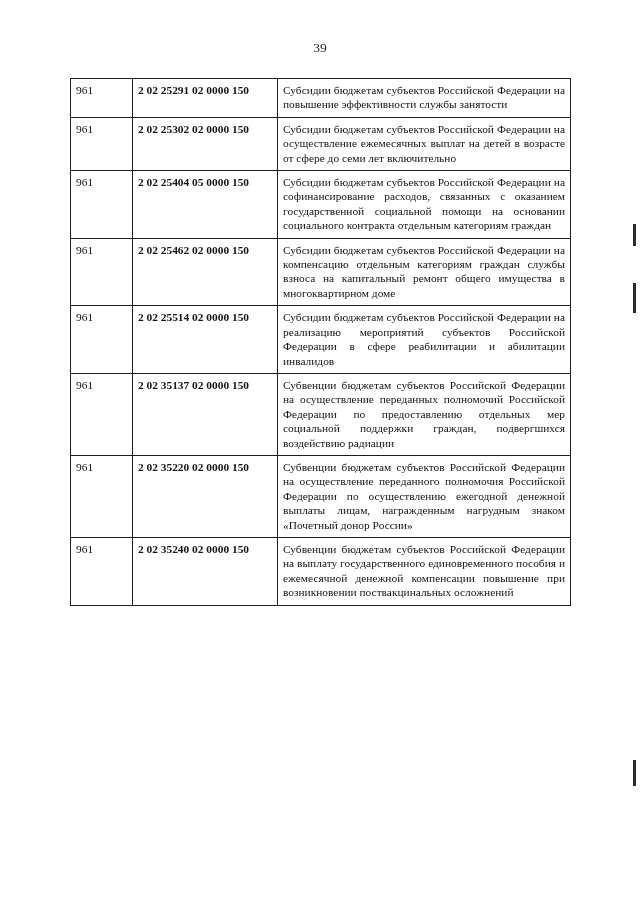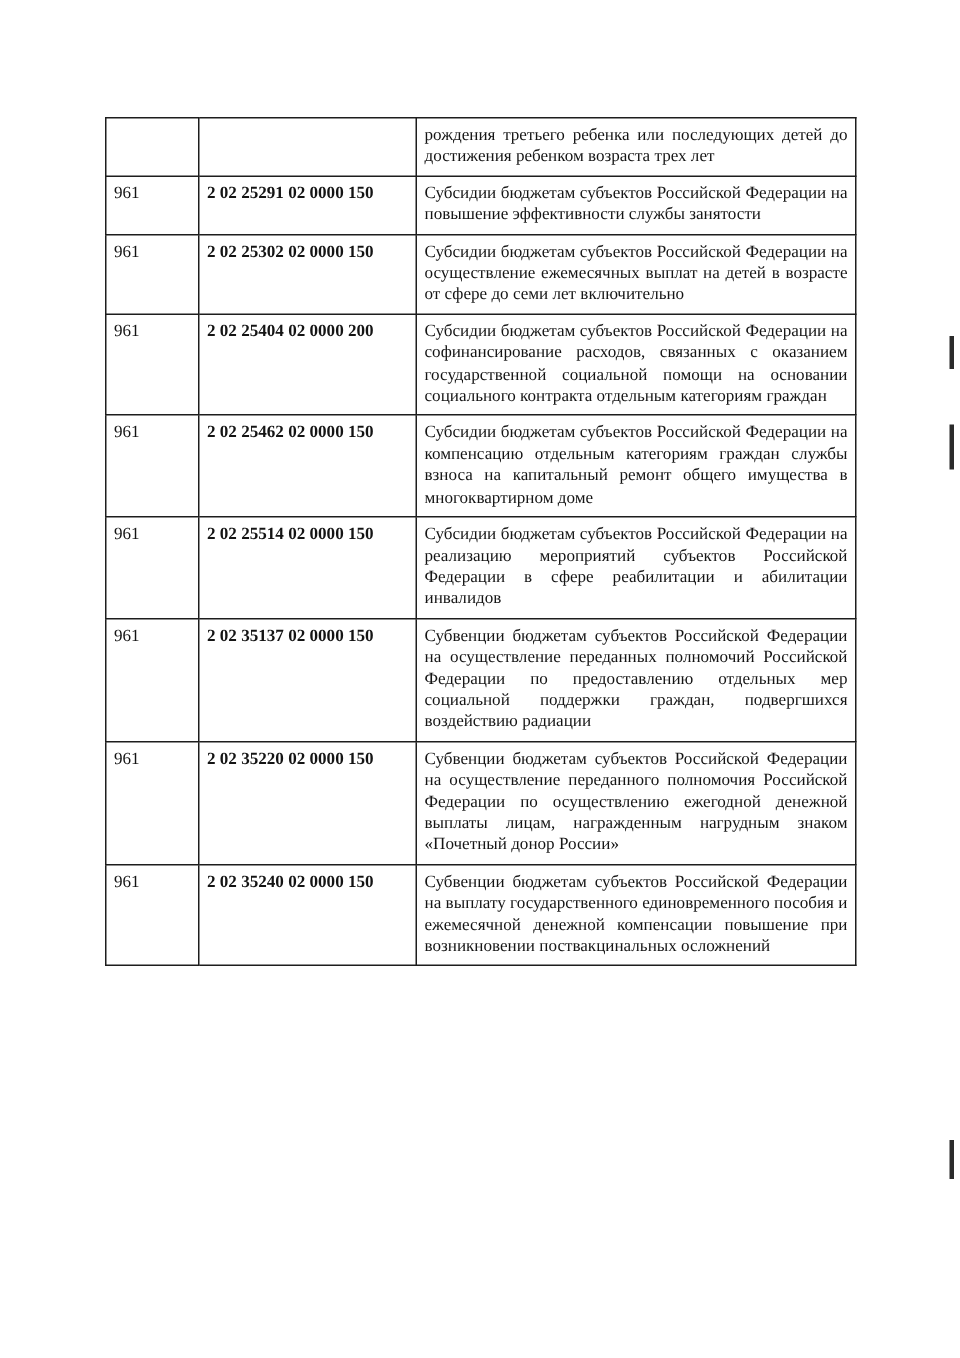--- a/index.html
+++ b/index.html
@@ -84,47 +84,43 @@
   }
   .mk1 { top: 224px; right: 4px; height: 22px; }
   .mk2 { top: 283px; right: 4px; height: 30px; }
   .mk3 { top: 760px; right: 4px; height: 26px; }
 </style>
 </head>
 <body>
 
 <div class="page">
 
+  <div class="page-number">39</div>
 
   <div class="table-wrap">
     <table class="reg-table">
       <colgroup>
         <col class="c-admin">
         <col class="c-code">
         <col class="c-name">
       </colgroup>
       <tbody>
-        <tr>
-          <td class="admin"></td>
-          <td class="code"></td>
-          <td class="name cont">рождения третьего ребенка или последующих детей до достижения ребенком возраста трех лет</td>
-        </tr>
         <tr>
           <td class="admin">961</td>
           <td class="code">2 02 25291 02 0000 150</td>
           <td class="name">Субсидии бюджетам субъектов Российской Федерации на повышение эффективности службы занятости</td>
         </tr>
         <tr>
           <td class="admin">961</td>
           <td class="code">2 02 25302 02 0000 150</td>
           <td class="name">Субсидии бюджетам субъектов Российской Федерации на осуществление ежемесячных выплат на детей в возрасте от сфере до семи лет включительно</td>
         </tr>
         <tr>
           <td class="admin">961</td>
-          <td class="code">2 02 25404 02 0000 200</td>
+          <td class="code">2 02 25404 05 0000 150</td>
           <td class="name">Субсидии бюджетам субъектов Российской Федерации на софинансирование расходов, связанных с оказанием государственной социальной помощи на основании социального контракта отдельным категориям граждан</td>
         </tr>
         <tr>
           <td class="admin">961</td>
           <td class="code">2 02 25462 02 0000 150</td>
           <td class="name">Субсидии бюджетам субъектов Российской Федерации на компенсацию отдельным категориям граждан службы взноса на капитальный ремонт общего имущества в многоквартирном доме</td>
         </tr>
         <tr>
           <td class="admin">961</td>
           <td class="code">2 02 25514 02 0000 150</td>

